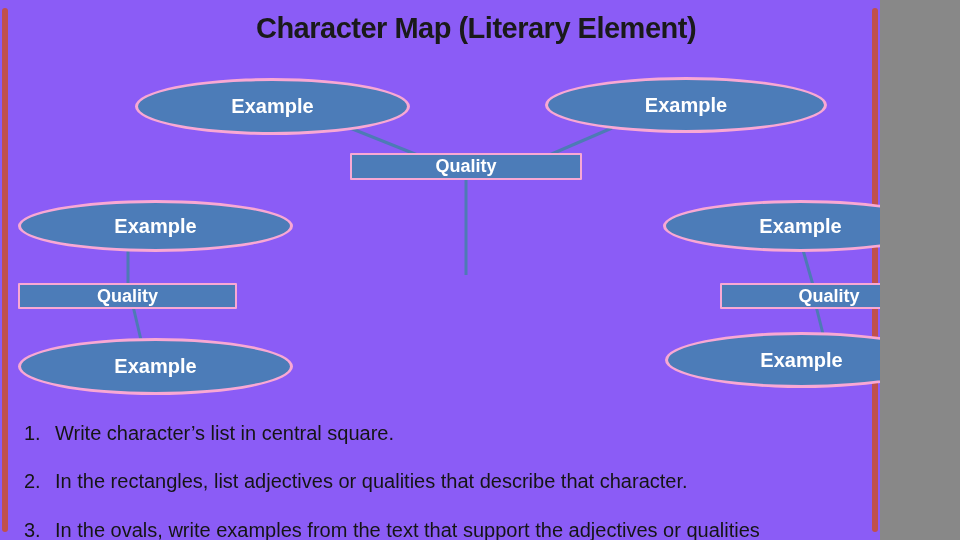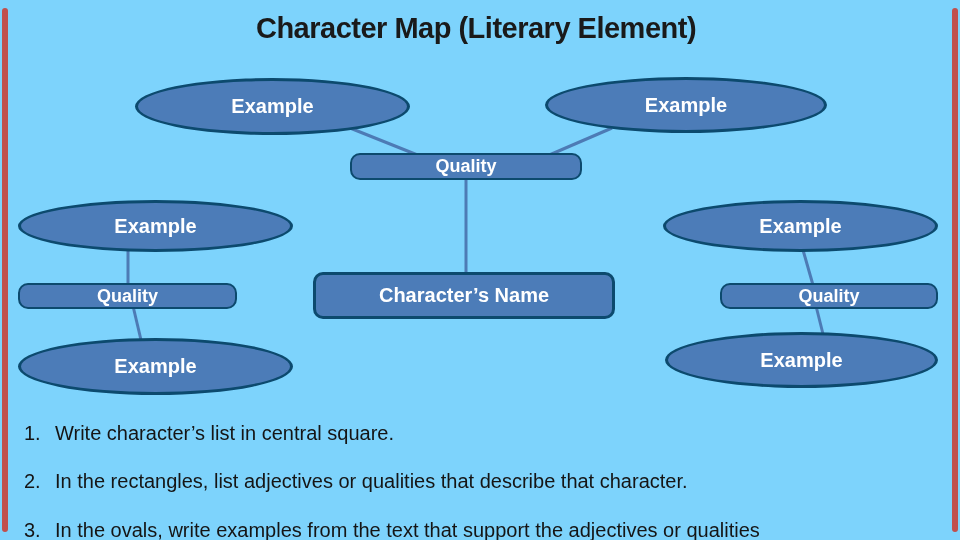--- a/index.html
+++ b/index.html
@@ -1,19 +1,19 @@
 <!DOCTYPE html>
 <html><head>
 <meta charset="utf-8">
 <style>
   html,body{margin:0;padding:0;background:#888;}
   .slide{
     position:relative;
-    width:960px;height:540px;
-    background:#7dd3fc;
+    width:880px;height:540px;
+    background:#8b5cf6;
     overflow:hidden;
     font-family:"Liberation Sans", sans-serif;
   }
   
   .accent-bar{
     position:absolute;top:8px;width:6px;height:524px;
     background:#C0504D;border-radius:4px;
   }
   .accent-bar.left{left:2px;}
   .accent-bar.right{right:2px;}
@@ -23,25 +23,25 @@
     text-align:center;
     font-size:29px;font-weight:bold;color:#1a1a1a;
     letter-spacing:-0.5px;
   }
 
   .connector-layer{position:absolute;left:0;top:0;width:960px;height:540px;}
 
   .node{
     position:absolute;box-sizing:border-box;
     display:flex;align-items:center;justify-content:center;
-    background:#4C7CB8;border:3px solid #0c4a6e;
+    background:#4C7CB8;border:3px solid #f9a8d4;
     color:#ffffff;font-weight:bold;
   }
   .oval{border-radius:50%;}
-  .rect{border-width:2px;border-radius:10px;}
+  .rect{border-width:2px;border-radius:1px;}
 
   .n-oval-top-left   {left:135px;top:78px;width:275px;height:57px;font-size:20px;}
   .n-oval-top-right  {left:545px;top:77px;width:282px;height:56px;font-size:20px;}
   .n-quality-top     {left:350px;top:153px;width:232px;height:27px;font-size:18px;}
   .n-oval-mid-left   {left:18px;top:200px;width:275px;height:52px;font-size:20px;}
   .n-quality-left    {left:18px;top:283px;width:219px;height:26px;font-size:18px;}
   .n-name-center     {left:313px;top:272px;width:302px;height:47px;font-size:20px;border-width:3px;}
   .n-oval-mid-right  {left:663px;top:200px;width:275px;height:52px;font-size:20px;}
   .n-quality-right   {left:720px;top:283px;width:218px;height:26px;font-size:18px;}
   .n-oval-bot-left   {left:18px;top:338px;width:275px;height:57px;font-size:20px;}
@@ -85,23 +85,20 @@
   </div>
   <div class="node rect n-quality-top">
     <span>Quality</span>
   </div>
   <div class="node oval n-oval-mid-left">
     <span>Example</span>
   </div>
   <div class="node rect n-quality-left">
     <span>Quality</span>
   </div>
-  <div class="node rect n-name-center">
-    <span>Character’s Name</span>
-  </div>
   <div class="node oval n-oval-mid-right">
     <span>Example</span>
   </div>
   <div class="node rect n-quality-right">
     <span>Quality</span>
   </div>
   <div class="node oval n-oval-bot-left">
     <span>Example</span>
   </div>
   <div class="node oval n-oval-bot-right">

